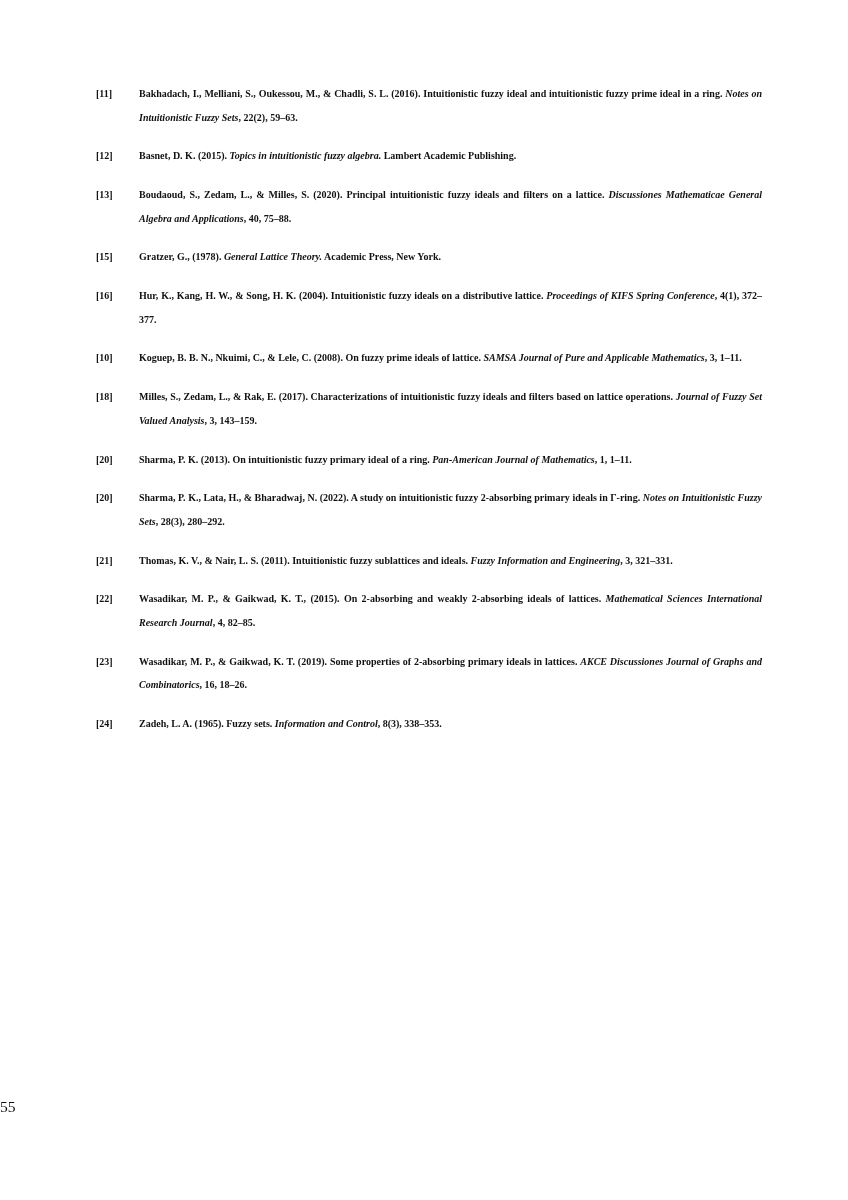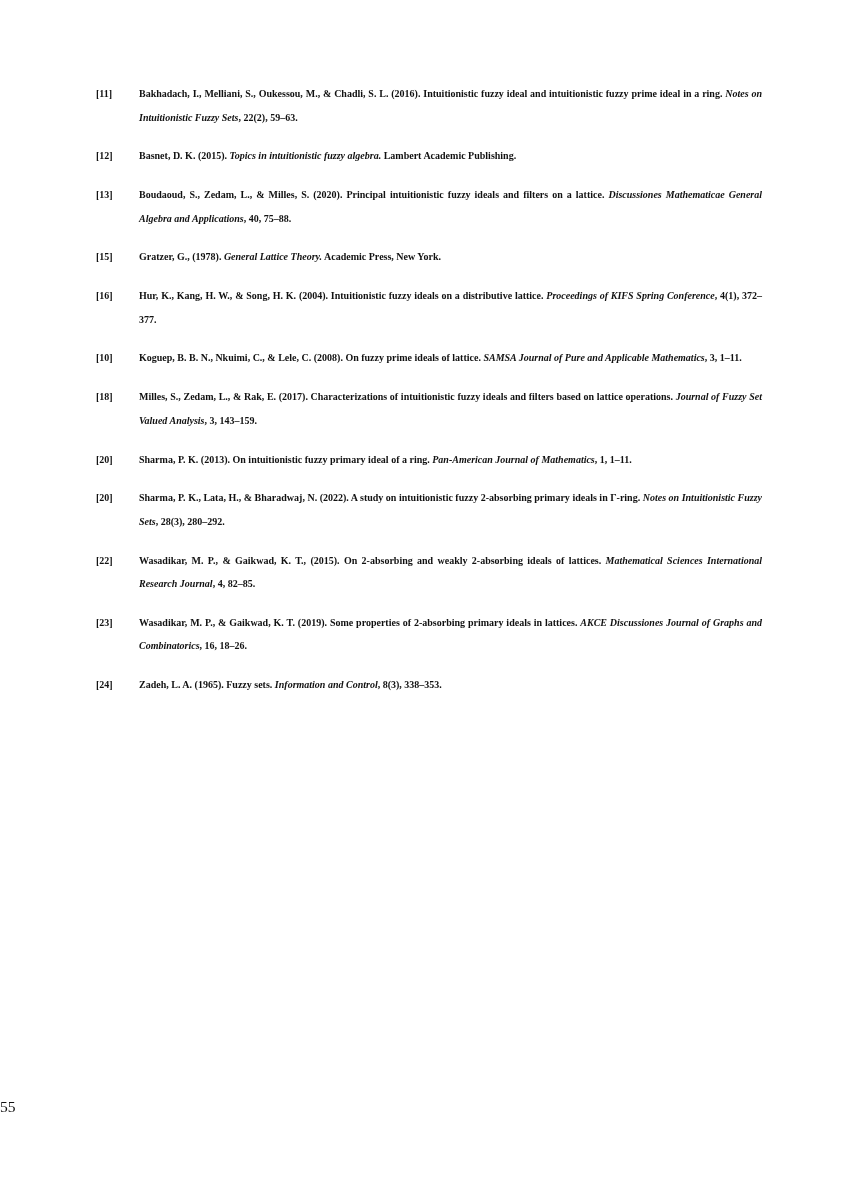--- a/index.html
+++ b/index.html
@@ -18,18 +18,19 @@
 <div class="refs">
   <div class="ref"><span class="num">[11]</span><span>Bakhadach, I., Melliani, S., Oukessou, M., &amp; Chadli, S. L. (2016). Intuitionistic fuzzy ideal and intuitionistic fuzzy prime ideal in a ring. </span><i>Notes on Intuitionistic Fuzzy Sets</i><span>, 22(2), 59–63.</span></div>
   <div class="ref"><span class="num">[12]</span><span>Basnet, D. K. (2015). </span><i>Topics in intuitionistic fuzzy algebra.</i><span> Lambert Academic Publishing.</span></div>
   <div class="ref"><span class="num">[13]</span><span>Boudaoud, S., Zedam, L., &amp; Milles, S. (2020). Principal intuitionistic fuzzy ideals and filters on a lattice. </span><i>Discussiones Mathematicae General Algebra and Applications</i><span>, 40, 75–88.</span></div>
   <div class="ref"><span class="num">[15]</span><span>Gratzer, G., (1978). </span><i>General Lattice Theory.</i><span> Academic Press, New York.</span></div>
   <div class="ref"><span class="num">[16]</span><span>Hur, K., Kang, H. W., &amp; Song, H. K. (2004). Intuitionistic fuzzy ideals on a distributive lattice. </span><i>Proceedings of KIFS Spring Conference</i><span>, 4(1), 372–377.</span></div>
   <div class="ref"><span class="num">[10]</span><span>Koguep, B. B. N., Nkuimi, C., &amp; Lele, C. (2008). On fuzzy prime ideals of lattice. </span><i>SAMSA Journal of Pure and Applicable Mathematics</i><span>, 3, 1–11.</span></div>
   <div class="ref"><span class="num">[18]</span><span>Milles, S., Zedam, L., &amp; Rak, E. (2017). Characterizations of intuitionistic fuzzy ideals and filters based on lattice operations. </span><i>Journal of Fuzzy Set Valued Analysis</i><span>, 3, 143–159.</span></div>
   <div class="ref"><span class="num">[20]</span><span>Sharma, P. K. (2013). On intuitionistic fuzzy primary ideal of a ring. </span><i>Pan-American Journal of Mathematics</i><span>, 1, 1–11.</span></div>
   <div class="ref"><span class="num">[20]</span><span>Sharma, P. K., Lata, H., &amp; Bharadwaj, N. (2022). A study on intuitionistic fuzzy 2-absorbing primary ideals in Γ-ring. </span><i>Notes on Intuitionistic Fuzzy Sets</i><span>, 28(3), 280–292.</span></div>
+  <div class="ref"><span class="num">[21]</span><span>Thomas, K. V., &amp; Nair, L. S. (2011). Intuitionistic fuzzy sublattices and ideals. </span><i>Fuzzy Information and Engineering</i><span>, 3, 321–331.</span></div>
   <div class="ref"><span class="num">[22]</span><span>Wasadikar, M. P., &amp; Gaikwad, K. T., (2015). On 2-absorbing and weakly 2-absorbing ideals of lattices. </span><i>Mathematical Sciences International Research Journal</i><span>, 4, 82–85.</span></div>
   <div class="ref"><span class="num">[23]</span><span>Wasadikar, M. P., &amp; Gaikwad, K. T. (2019). Some properties of 2-absorbing primary ideals in lattices. </span><i>AKCE Discussiones Journal of Graphs and Combinatorics</i><span>, 16, 18–26.</span></div>
   <div class="ref"><span class="num">[24]</span><span>Zadeh, L. A. (1965). Fuzzy sets. </span><i>Information and Control</i><span>, 8(3), 338–353.</span></div>
 </div>
 
 <div class="page-number">55</div>
 
 </body></html>

